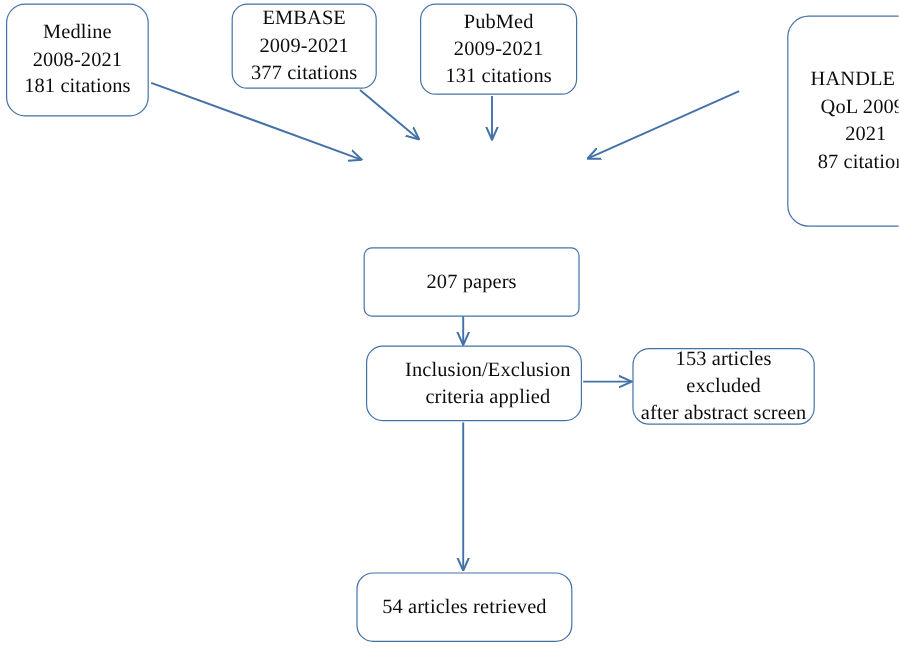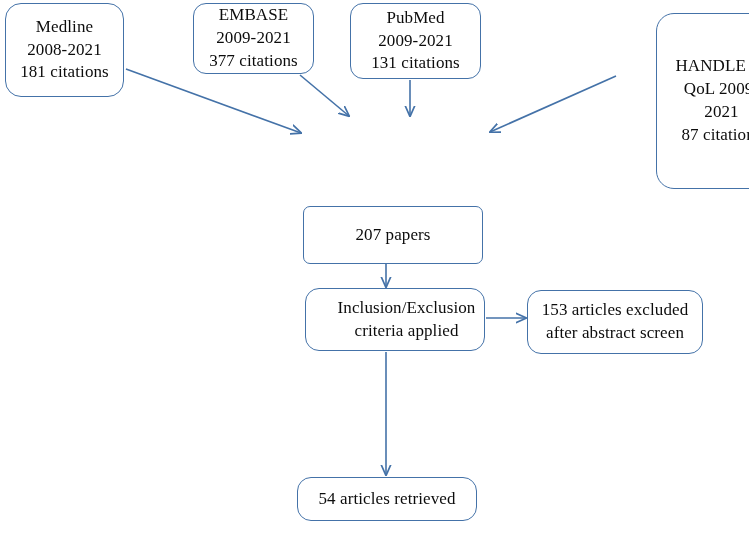--- a/index.html
+++ b/index.html
@@ -35,22 +35,22 @@
     display: block;
     white-space: pre-line;
   }
   
   #node-medline   { left: 5px;   top: 3px;   width: 119px; height: 94px;  border-radius: 16px; }
   #node-embase    { left: 193px; top: 3px;   width: 121px; height: 71px;  border-radius: 13px; }
   #node-pubmed    { left: 350px; top: 3px;   width: 131px; height: 76px;  border-radius: 13px; justify-content: center; }
   #node-handle    { left: 616px; top: 13px;   width: 131px; height: 176px; border-radius: 18px; margin-left: 40px; }
   #node-papers    { left: 303px; top: 171px; width: 180px; height: 58px;  border-radius: 7px; margin-top: 35px; }
   #node-criteria  { left: 305px; top: 288px; width: 180px; height: 63px;  border-radius: 14px; padding-left: 29px; }
-  #node-excluded  { left: 527px; top: 290px; width: 176px; height: 64px;  border-radius: 14px; }
-  #node-retrieved { left: 297px; top: 477px; width: 180px; height: 44px;  border-radius: 14px; }
+  #node-excluded  { left: 527px; top: 290px; width: 152px; height: 64px;  border-radius: 14px; }
+  #node-retrieved { left: 297px; top: 477px; width: 180px; height: 58px;  border-radius: 14px; }
 
   #edges {
     position: absolute;
     left: 0;
     top: 0;
     width: 749px;
     height: 543px;
     pointer-events: none;
   }
 </style>

